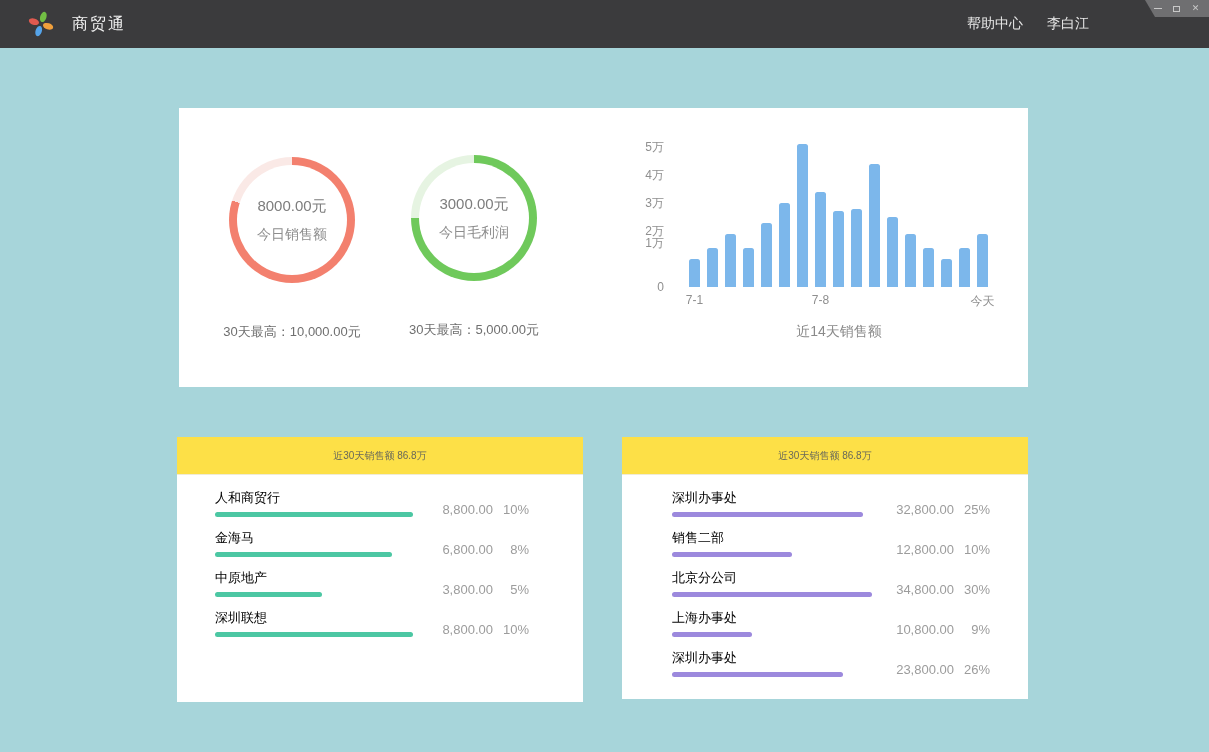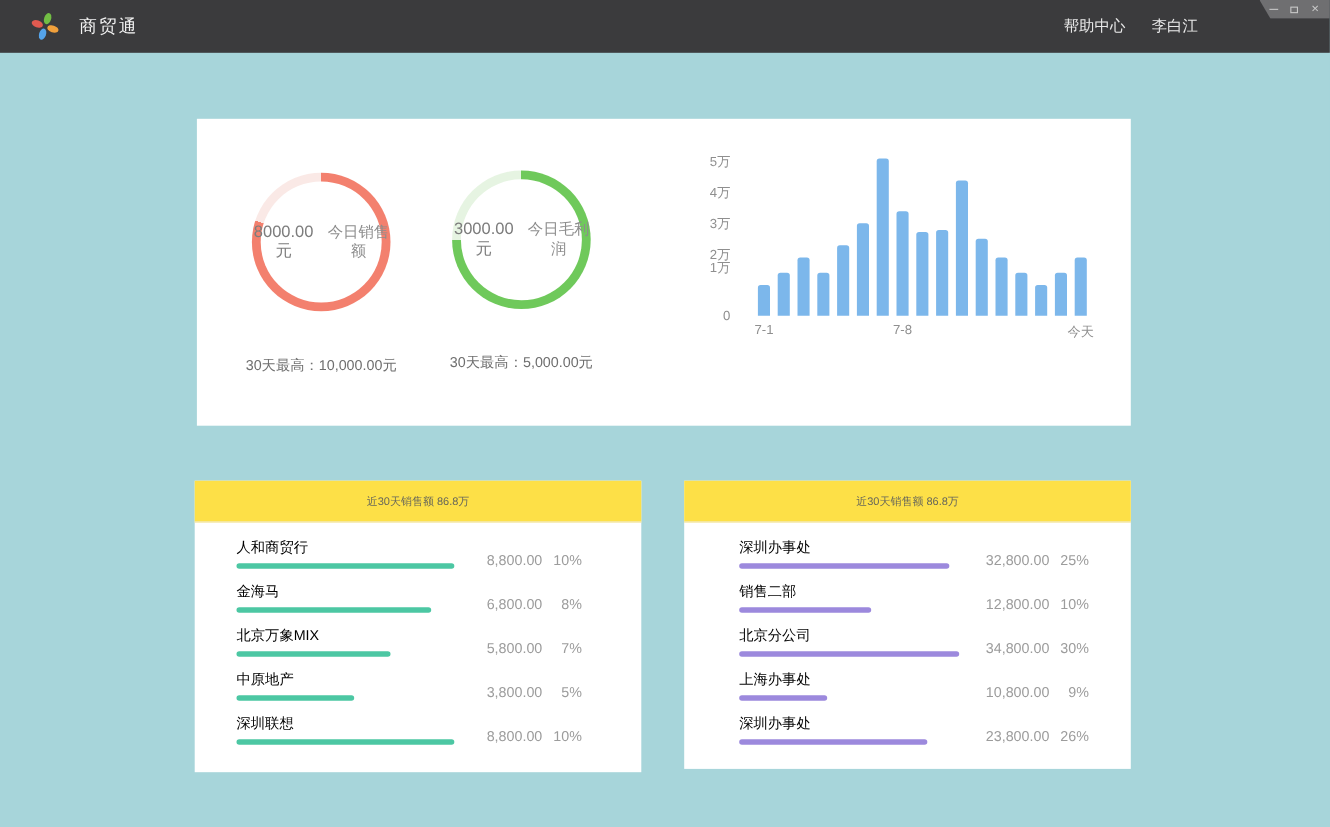--- a/index.html
+++ b/index.html
@@ -31,21 +31,21 @@
   
   .card{position:absolute;background:#FFFFFF;}
   .top-card{left:179px;top:108px;width:849px;height:279px;}
 
   
   .donut-block{position:absolute;width:186px;text-align:center;}
   #donut-block-0{left:20px;top:49px;}
   #donut-block-1{left:202px;top:47px;}
   .donut{position:relative;width:126px;height:126px;border-radius:50%;margin:0 auto;}
   .donut::before{content:"";position:absolute;inset:8px;border-radius:50%;background:#fff;}
-  .donut-center{position:absolute;inset:0;display:flex;flex-direction:row;align-items:center;justify-content:center;gap:10px;z-index:1;text-align:center;}
+  .donut-center{position:absolute;inset:0;display:flex;flex-direction:column;align-items:center;justify-content:center;gap:10px;z-index:1;text-align:center;}
   .donut-value{font-size:15px;color:#7d7d7d;}
   .donut-label{font-size:14px;color:#8d8d8d;}
   .donut-max{margin-top:40px;font-size:13px;color:#6f6f6f;}
 
   
   .chart{position:absolute;left:455px;top:25px;width:380px;height:230px;}
   .y-axis{position:absolute;left:0;top:0;width:30px;height:154px;}
   .y-tick{position:absolute;right:0;width:30px;text-align:right;font-size:12px;color:#8f8f8f;line-height:16px;height:16px;}
   .plot{position:absolute;left:55px;bottom:76px;width:300px;height:150px;display:flex;align-items:flex-end;}
   .bar{width:11px;margin-right:7px;border-radius:2.5px 2.5px 0 0;}
@@ -147,20 +147,21 @@
         <div class="bar" style="height: 39.2px; background: rgb(124, 183, 235);"></div>
         <div class="bar" style="height: 28px; background: rgb(124, 183, 235);"></div>
         <div class="bar" style="height: 39.2px; background: rgb(124, 183, 235);"></div>
         <div class="bar" style="height: 53.2px; background: rgb(124, 183, 235);"></div>
       </div>
     <div class="x-axis" id="xAxis">
         <div class="x-tick" style="left: 5.5px;">7-1</div>
         <div class="x-tick" style="left: 131.5px;">7-8</div>
         <div class="x-tick" style="left: 293.5px;">今天</div>
       </div>
+    <div class="chart-title">近14天销售额</div>
   </div>
 
 </section>
 
 <section class="card rank-card" id="rank-card-0">
   <div class="card-header">
     <span>近30天销售额 86.8万</span>
   </div>
   <div class="rank-list">
       <div class="rank-row">
@@ -178,30 +179,20 @@
           <div class="rank-label">金海马</div>
           <div class="rank-bar" style="width: 177px; background: rgb(76, 199, 163);"></div>
         </div>
         <div class="rank-right">
           <span class="rank-amount">6,800.00</span>
           <span class="rank-pct">8%</span>
         </div>
       </div>
       <div class="rank-row">
         <div class="rank-left">
-          <div class="rank-label">北京万象MIX</div>
-          <div class="rank-bar" style="width: 140px; background: rgb(76, 199, 163);"></div>
-        </div>
-        <div class="rank-right">
-          <span class="rank-amount">5,800.00</span>
-          <span class="rank-pct">7%</span>
-        </div>
-      </div>
-      <div class="rank-row">
-        <div class="rank-left">
           <div class="rank-label">中原地产</div>
           <div class="rank-bar" style="width: 107px; background: rgb(76, 199, 163);"></div>
         </div>
         <div class="rank-right">
           <span class="rank-amount">3,800.00</span>
           <span class="rank-pct">5%</span>
         </div>
       </div>
       <div class="rank-row">
         <div class="rank-left">

